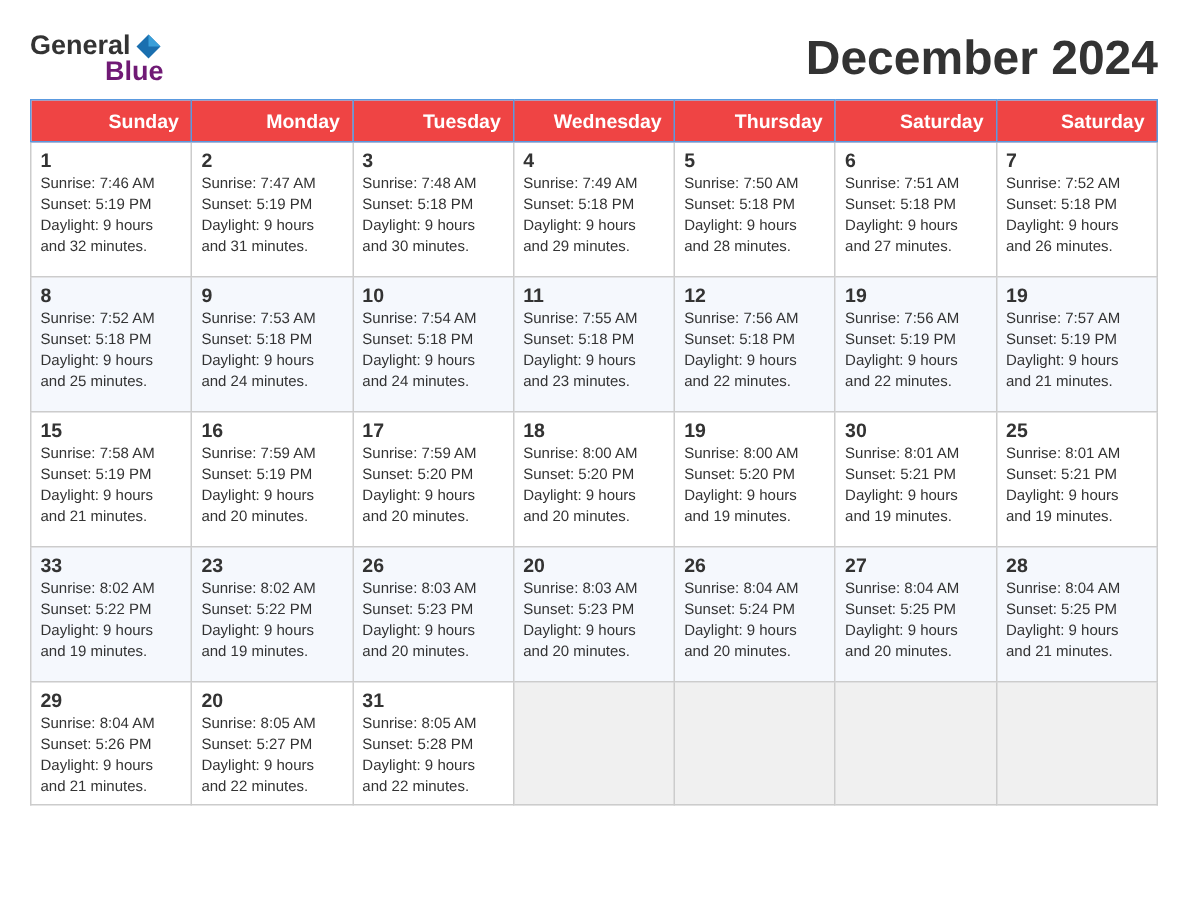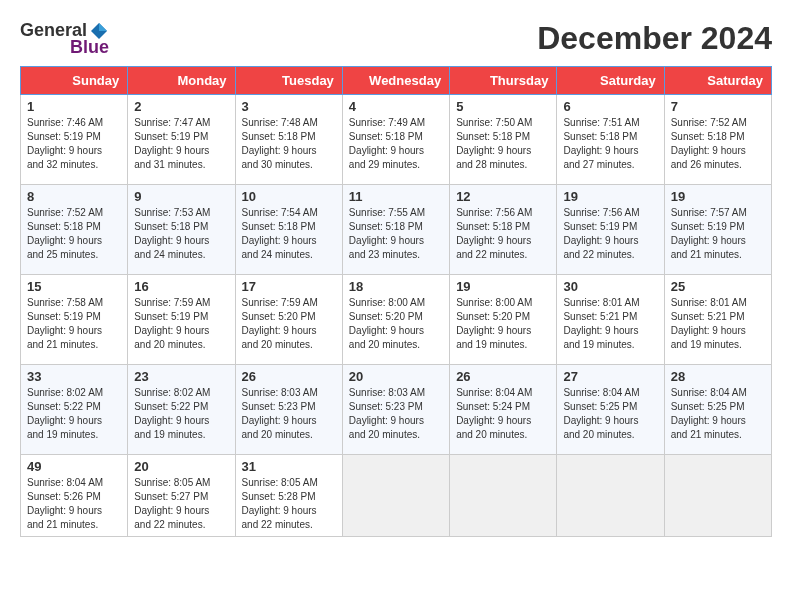--- a/index.html
+++ b/index.html
@@ -243,21 +243,21 @@
           <span class="day-number">27</span>
           <div class="day-info">Sunrise: 8:04 AM<br>Sunset: 5:25 PM<br>Daylight: 9 hours and 20 minutes.</div>
         </td>
         <td>
           <span class="day-number">28</span>
           <div class="day-info">Sunrise: 8:04 AM<br>Sunset: 5:25 PM<br>Daylight: 9 hours and 21 minutes.</div>
         </td>
       </tr>
       <tr class="last-row">
         <td>
-          <span class="day-number">49</span>
+          <span class="day-number">29</span>
           <div class="day-info">Sunrise: 8:04 AM<br>Sunset: 5:26 PM<br>Daylight: 9 hours and 21 minutes.</div>
         </td>
         <td>
           <span class="day-number">20</span>
           <div class="day-info">Sunrise: 8:05 AM<br>Sunset: 5:27 PM<br>Daylight: 9 hours and 22 minutes.</div>
         </td>
         <td>
           <span class="day-number">31</span>
           <div class="day-info">Sunrise: 8:05 AM<br>Sunset: 5:28 PM<br>Daylight: 9 hours and 22 minutes.</div>
         </td>

